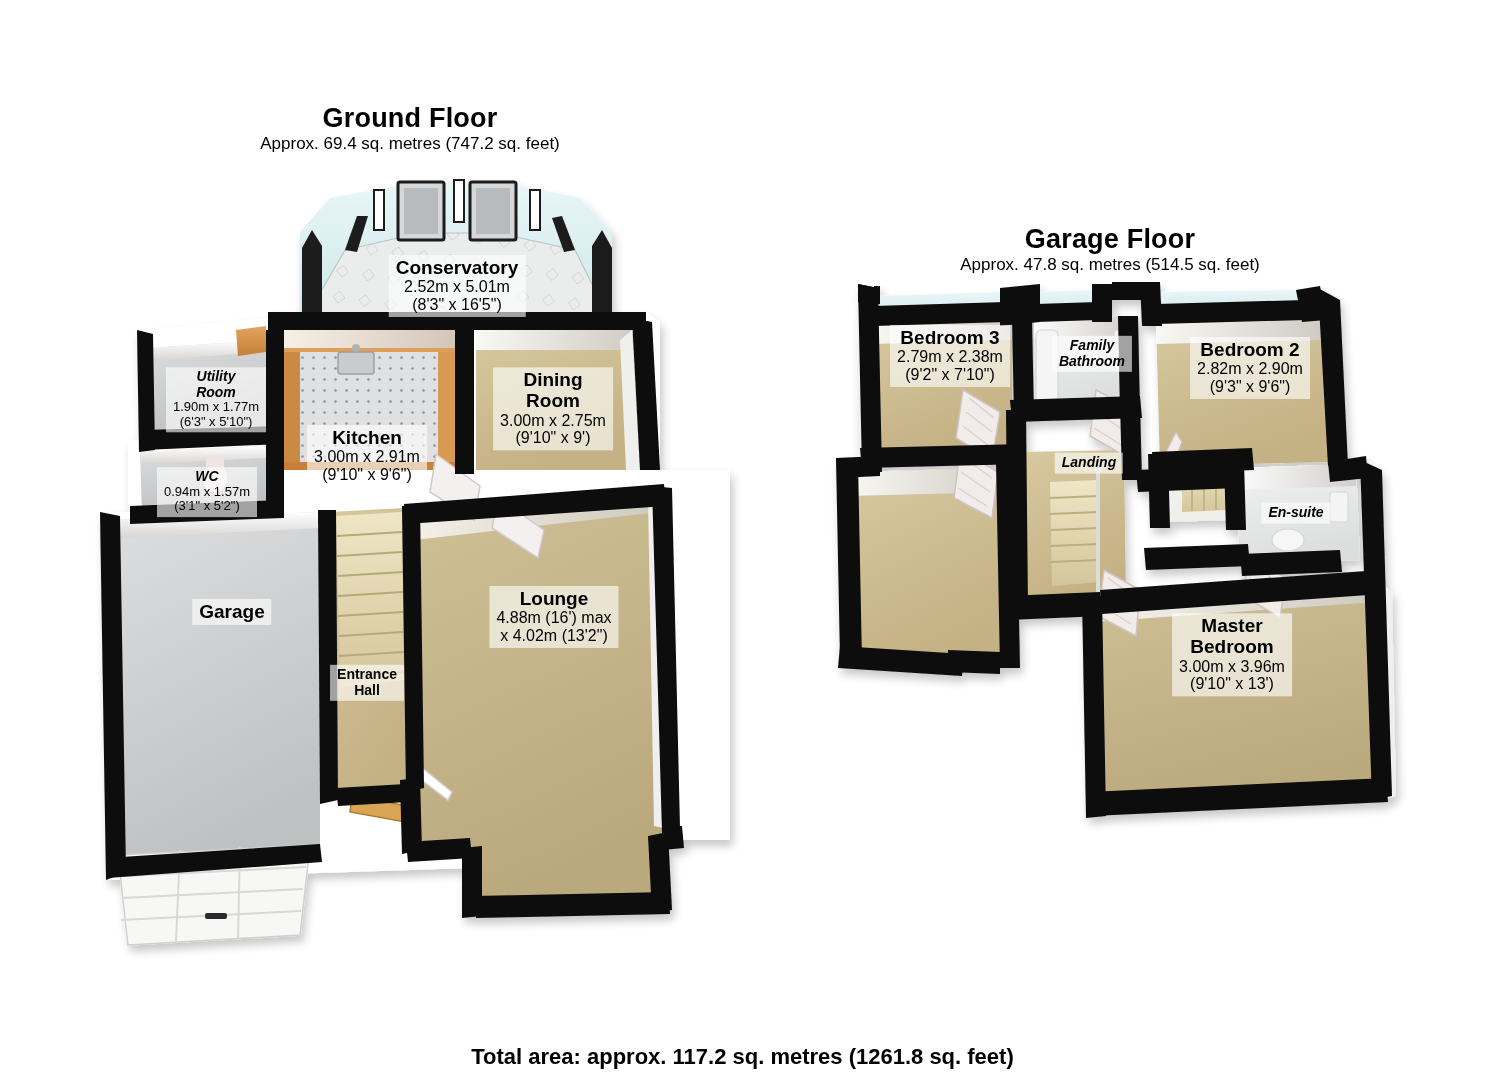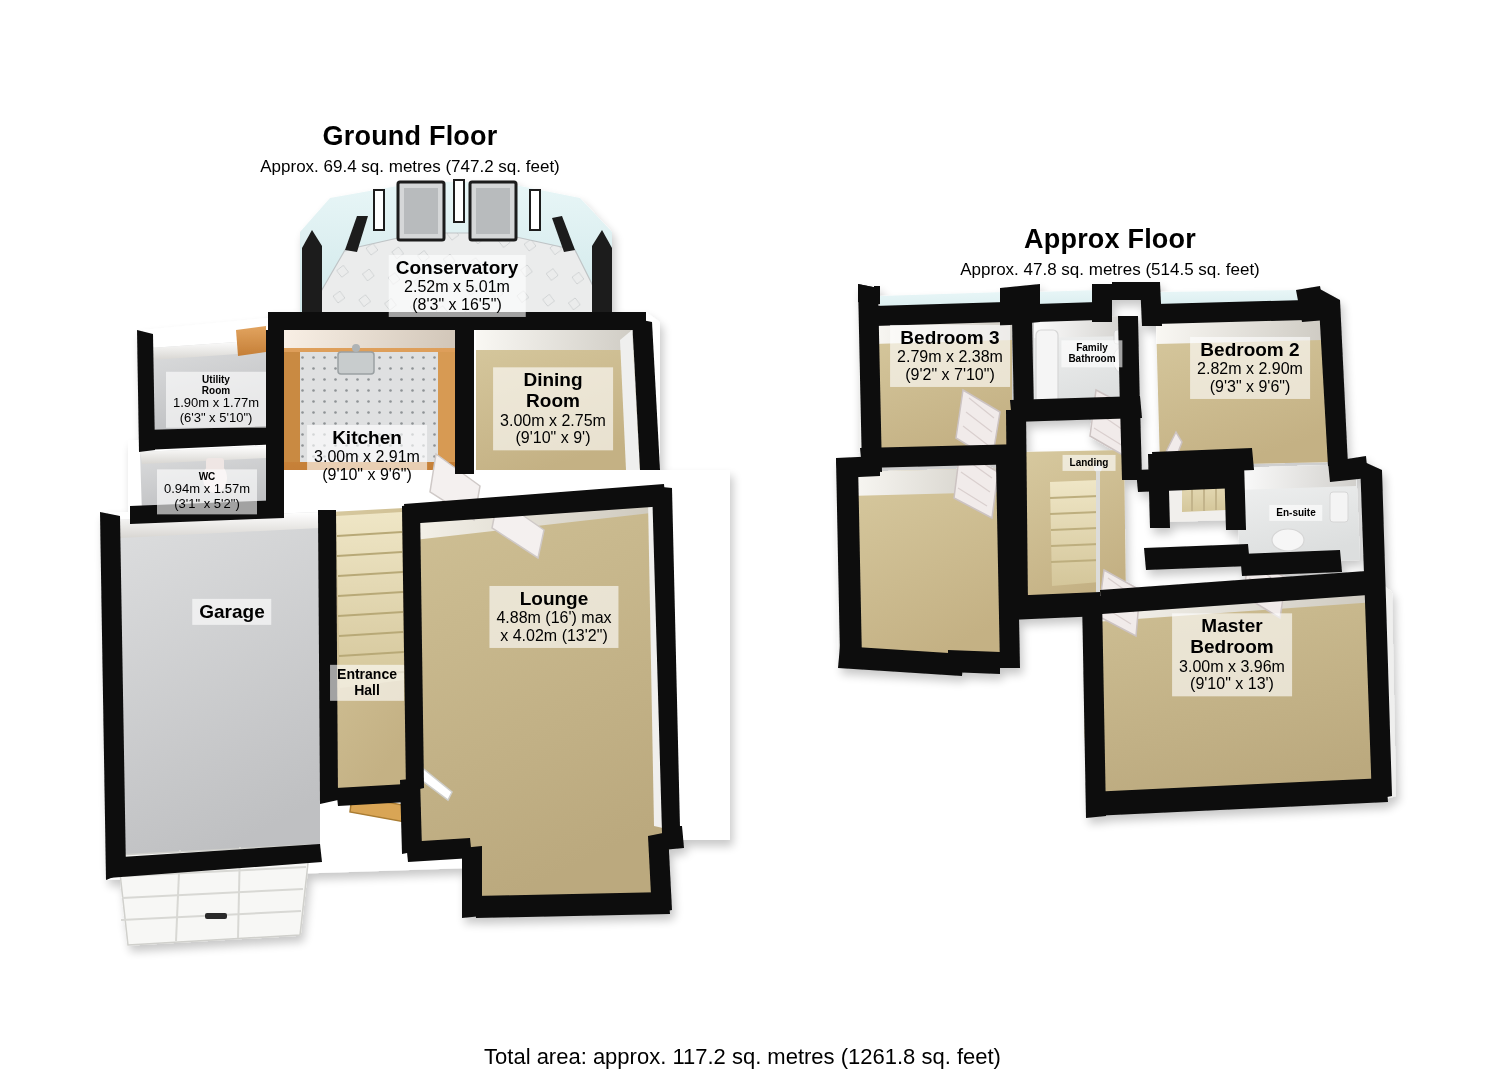--- a/index.html
+++ b/index.html
@@ -39,24 +39,23 @@
   .floor-title .ft-name {
     font-size: 27px;
     font-weight: bold;
     letter-spacing: 0.2px;
     line-height: 1.1;
     white-space: nowrap;
   }
   .floor-title .ft-area {
     font-size: 17px;
     font-weight: normal;
-    margin-top: 5px;
     white-space: nowrap;
   }
-  #ground-title { left: 160px; top: 122px; width: 500px; }
+  #ground-title { left: 160px; top: 104px; width: 500px; }
   #first-title  { left: 860px; top: 225px; width: 500px; }
 
   
   .room-label {
     position: absolute;
     text-align: center;
     background: rgba(255,255,255,0.62);
     padding: 2px 7px 3px 7px;
     line-height: 1.12;
     white-space: nowrap;
@@ -66,34 +65,34 @@
   .room-label .rl-name {
     font-weight: bold;
     font-size: 19px;
     display: block;
   }
   .room-label .rl-dim-m,
   .room-label .rl-dim-f {
     font-size: 16px;
     display: block;
   }
-  .room-label.small .rl-name { font-size: 10px; }
+  .room-label.small .rl-name { font-size: 14px; font-style: italic; }
   .room-label.small .rl-dim-m,
   .room-label.small .rl-dim-f { font-size: 13px; }
   .room-label.tiny .rl-name { font-size: 14px; }
 
   
   #total-area {
     position: absolute;
     left: 0;
     top: 1044px;
     width: 1485px;
     text-align: center;
     font-size: 22px;
-    font-weight: normal;
+    font-weight: bold;
     white-space: nowrap;
   }
 </style>
 </head>
 <body>
 
 <div id="plan-root">
 
   <svg class="plan-svg" viewBox="0 0 1485 1080">
     <defs>
@@ -493,21 +492,21 @@
       </g>
     </g>
   </svg>
 
   <div class="floor-title" id="ground-title">
     <div class="ft-name">Ground Floor</div>
     <div class="ft-area">Approx. 69.4 sq. metres (747.2 sq. feet)</div>
   </div>
 
   <div class="floor-title" id="first-title">
-    <div class="ft-name">Approx Floor</div>
+    <div class="ft-name">Garage Floor</div>
     <div class="ft-area">Approx. 47.8 sq. metres (514.5 sq. feet)</div>
   </div>
 
   <div class="room-label" style="left:457px; top:286px;">
     <span class="rl-name">Conservatory</span>
     <span class="rl-dim-m">2.52m x 5.01m</span>
     <span class="rl-dim-f">(8'3" x 16'5")</span>
   </div>
 
   <div class="room-label small" style="left:216px; top:400px;">

